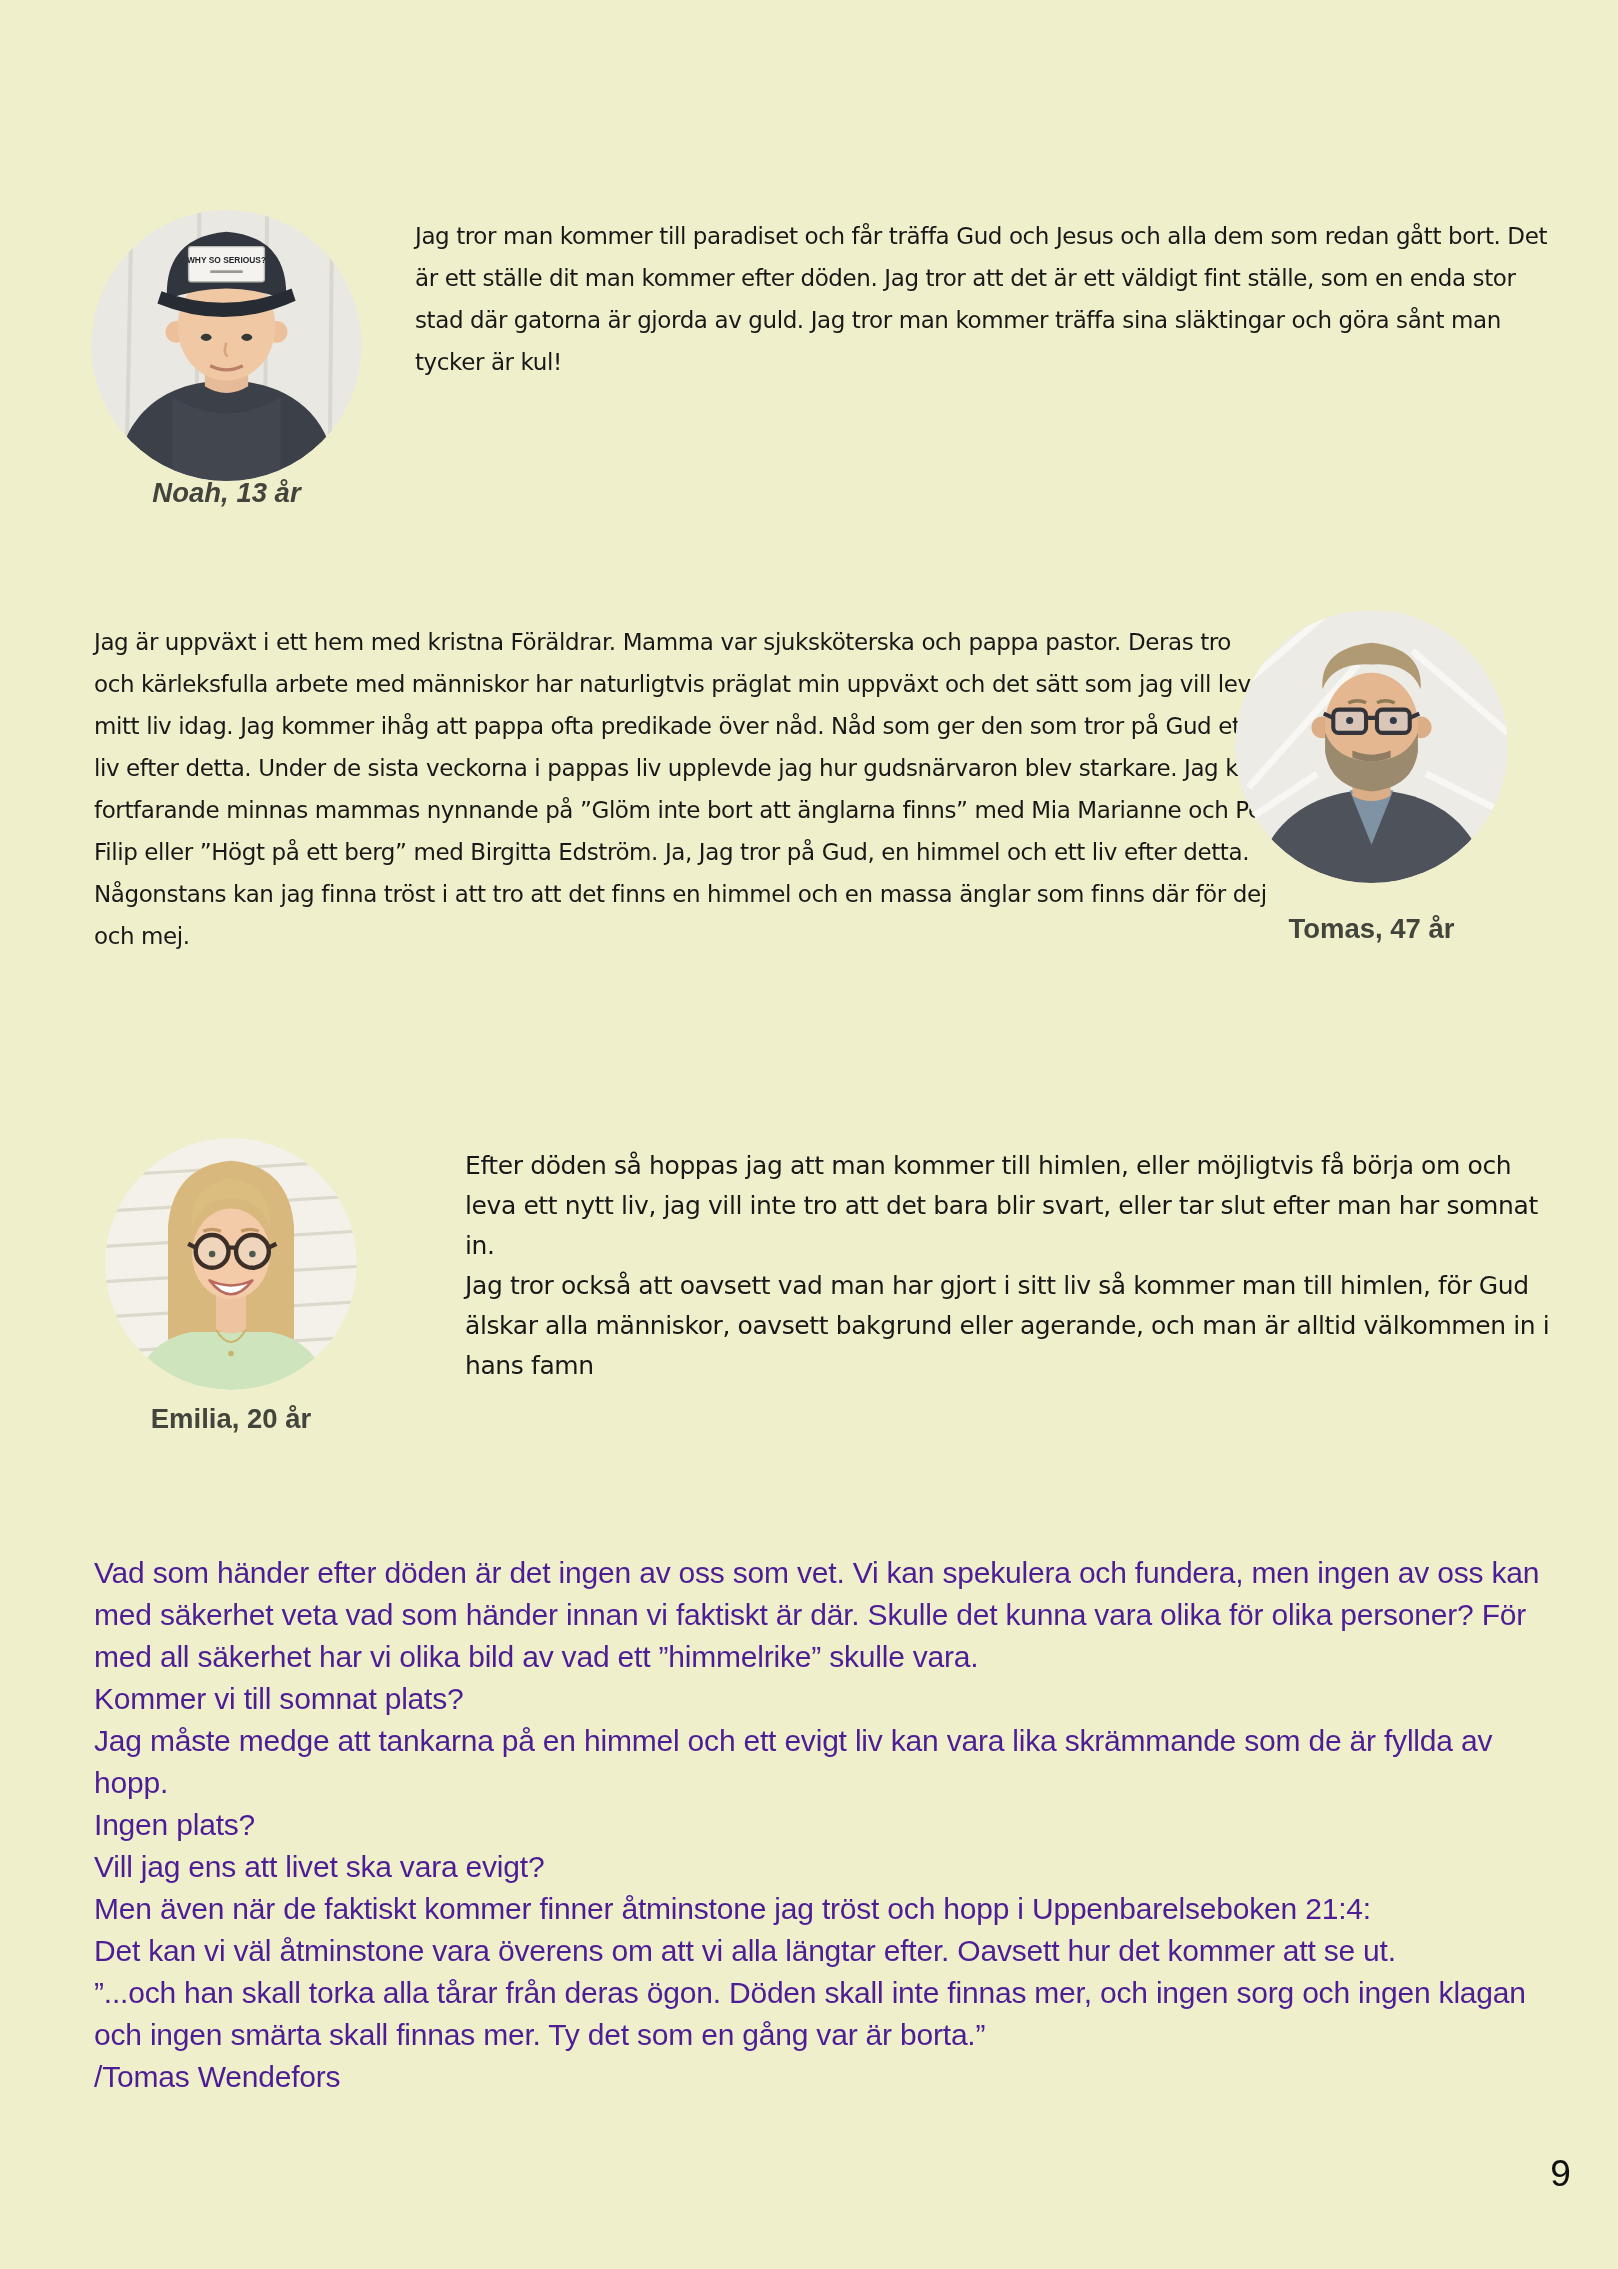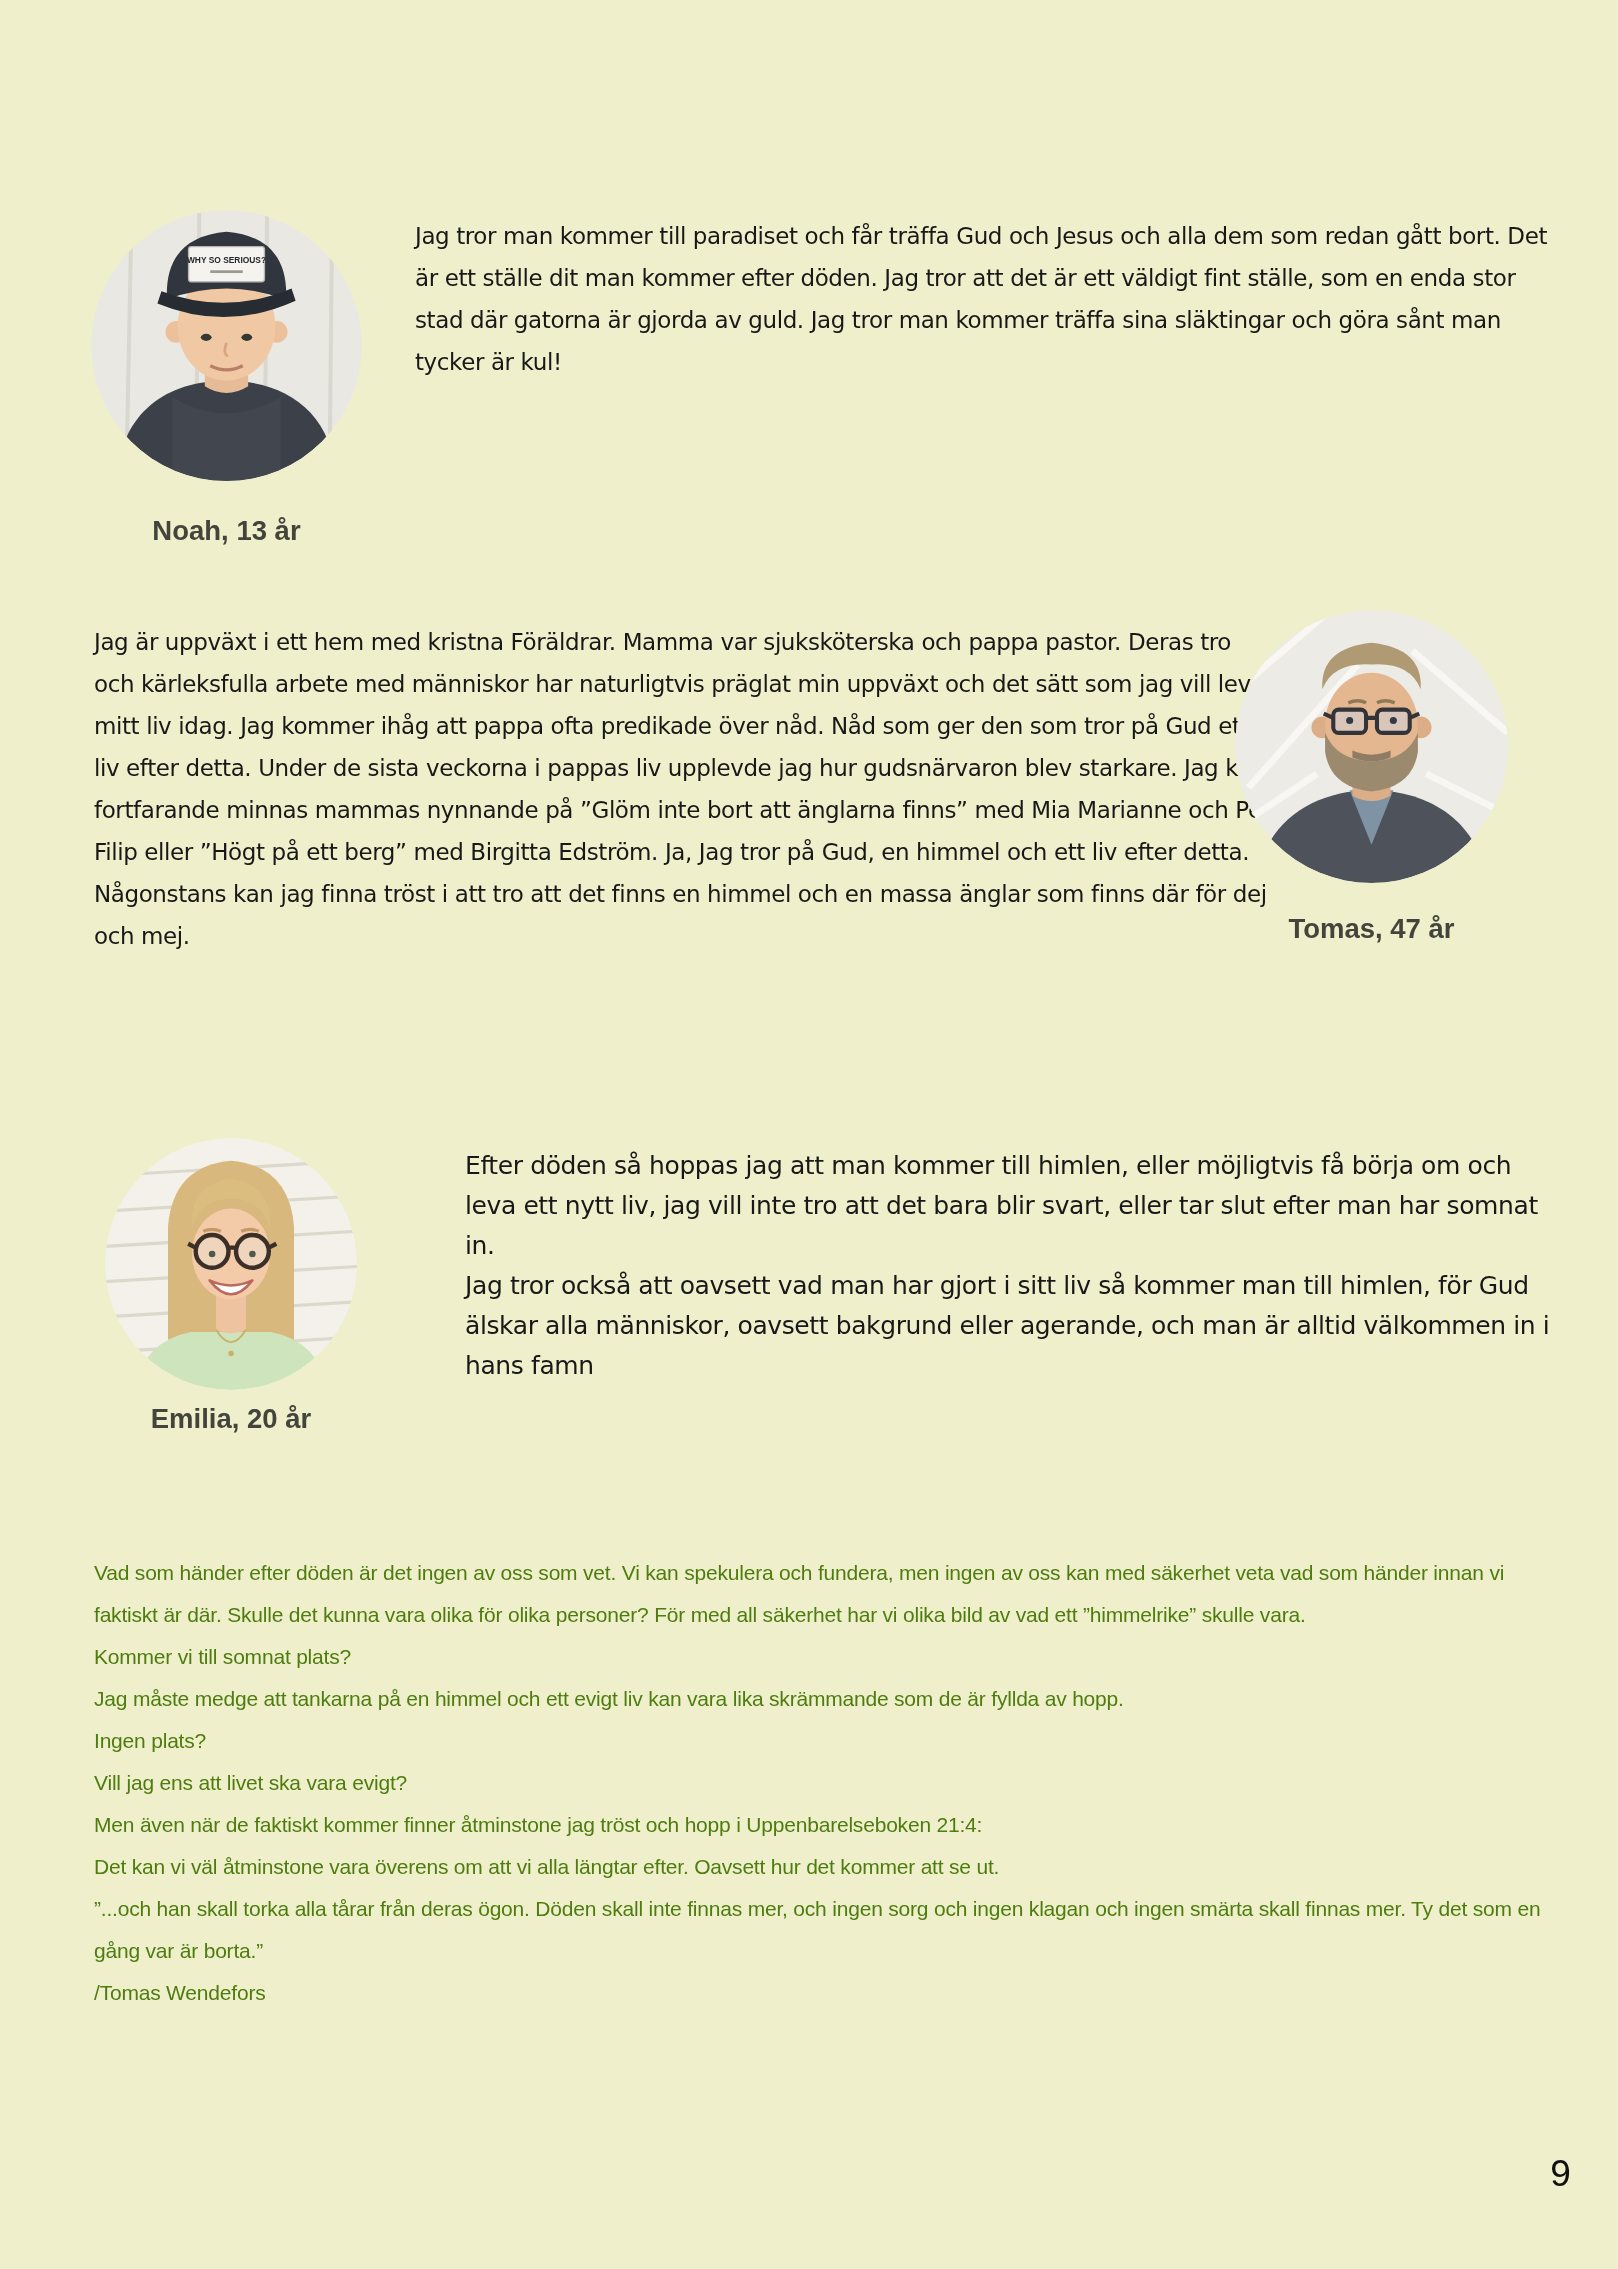--- a/index.html
+++ b/index.html
@@ -28,24 +28,24 @@
   .quote-sm{font-size:25px;line-height:40px;}
   .label{
     font-family:"Liberation Sans",sans-serif;
     font-weight:bold;
     font-size:27.5px;
     color:#43443c;
     text-align:center;
   }
   .editorial{
     font-family:"Liberation Sans",sans-serif;
-    font-size:21px;
+    font-size:30px;
     line-height:42px;
     letter-spacing:-0.2px;
-    color:#4d7c0f;
+    color:#4c1d95;
   }
   .editorial p{margin:0;}
   .signature{margin-top:42px;}
   .page-number{
     font-family:"Liberation Sans",sans-serif;
     font-size:37px;
     color:#111;
     text-align:center;
   }
 </style>
@@ -83,21 +83,21 @@
         <path d="M52,60 Q100,78 148,58 L151,67 Q100,90 49,69 Z" fill="#272b32"></path>
         <rect x="72" y="27" width="56" height="26" rx="2" fill="#f4f3ef" stroke="#b9b8b0" stroke-width="1"></rect>
         <text x="100" y="39" text-anchor="middle" font-size="6.2" font-weight="bold" fill="#23262b" font-family="Liberation Sans, sans-serif">WHY SO SERIOUS?</text>
         <rect x="88" y="44.5" width="24" height="2" fill="#9a998f"></rect>
       </g>
     </svg>
   </div>
 
   <div class="abs quote" style="left:415px;top:215px;width:1144px;">Jag tror man kommer till paradiset och får träffa Gud och Jesus och alla dem som redan gått bort. Det är ett ställe dit man kommer efter döden. Jag tror att det är ett väldigt fint ställe, som en enda stor stad där gatorna är gjorda av guld. Jag tror man kommer träffa sina släktingar och göra sånt man tycker är kul!</div>
 
-  <div class="abs label" style="left:91px;top:515px;width:271px;">Noah, 13 år</div>
+  <div class="abs label" style="left:91px;top:477px;width:271px;font-style:italic;">Noah, 13 år</div>
 
   <div class="abs quote" style="left:94px;top:621px;width:1179px;">Jag är uppväxt i ett hem med kristna Föräldrar. Mamma var sjuksköterska och pappa pastor. Deras tro och kärleksfulla arbete med människor har naturligtvis präglat min uppväxt och det sätt som jag vill leva mitt liv idag. Jag kommer ihåg att pappa ofta predikade över nåd. Nåd som ger den som tror på Gud ett liv efter detta. Under de sista veckorna i pappas liv upplevde jag hur gudsnärvaron blev starkare. Jag kan fortfarande minnas mammas nynnande på ”Glöm inte bort att änglarna finns” med Mia Marianne och Per Filip eller ”Högt på ett berg” med Birgitta Edström. Ja, Jag tror på Gud, en himmel och ett liv efter detta. Någonstans kan jag finna tröst i att tro att det finns en himmel och en massa änglar som finns där för dej och mej.</div>
 
   <div class="abs avatar" style="left:1235px;top:610px;width:273px;height:273px;">
     <svg viewBox="0 0 200 200">
       <defs>
           <clipPath id="clipT">
             <circle cx="100" cy="100" r="100"></circle>
           </clipPath>
         </defs>

